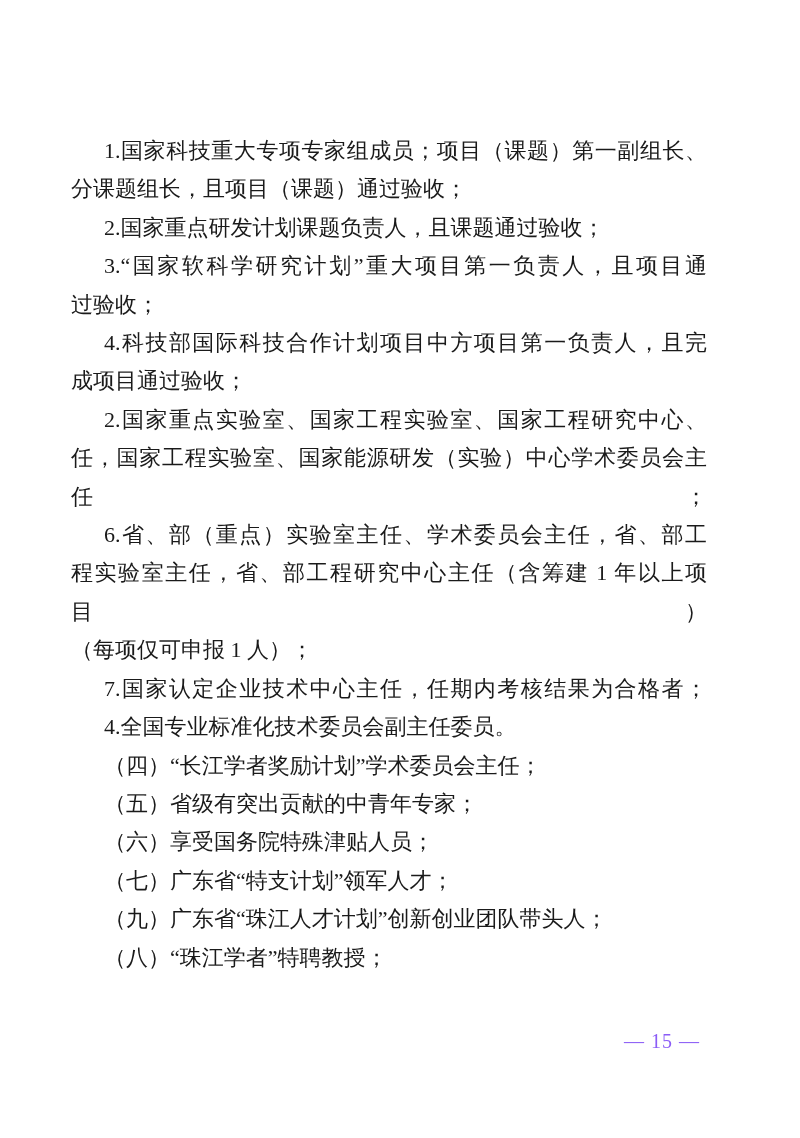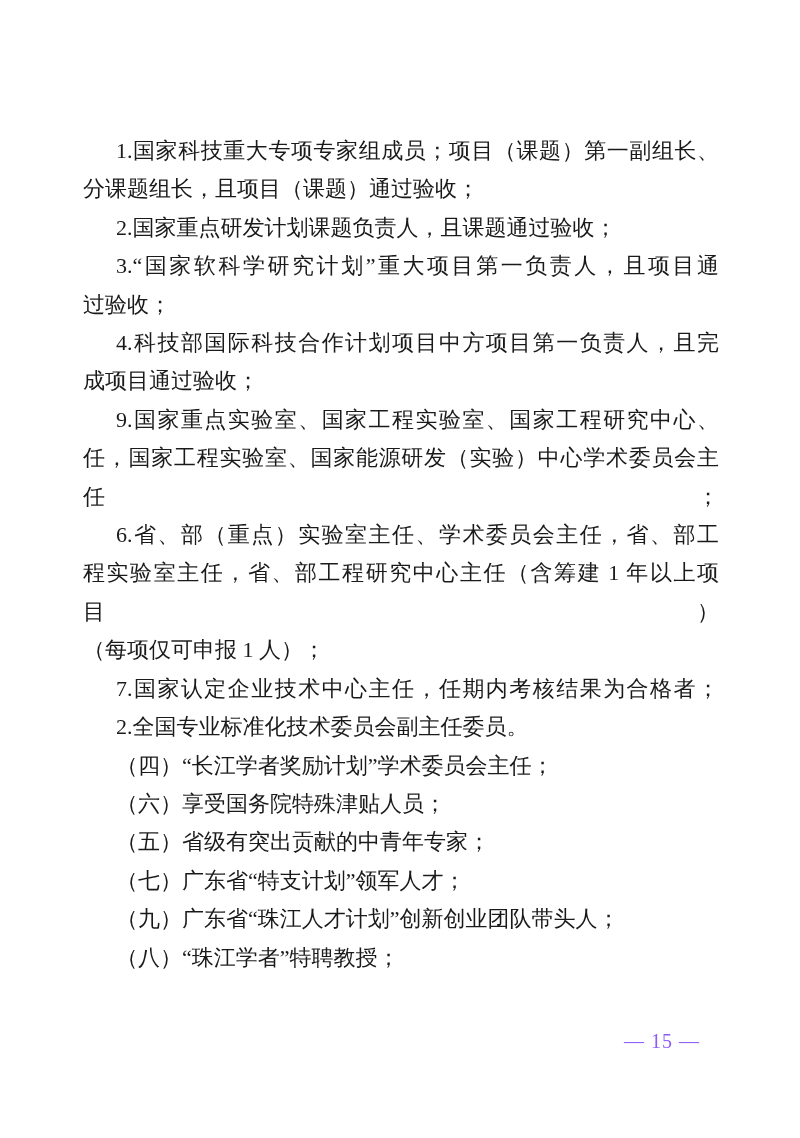--- a/index.html
+++ b/index.html
@@ -11,21 +11,21 @@
     position: relative;
     width: 800px;
     height: 1138px;
     background: #ffffff;
     overflow: hidden;
     font-family: "Liberation Serif", "DejaVu Serif", serif;
     color: #1a1a1a;
   }
   .content {
     position: absolute;
-    left: 83px;
+    left: 71px;
     top: 132px;
     width: 636px;
     font-size: 22px;
     line-height: 38.4px;
     letter-spacing: 0;
   }
   .para {
     margin: 0;
     padding: 0;
   }
@@ -70,49 +70,49 @@
       <div class="line first stretch">3.“国家软科学研究计划”重大项目第一负责人，且项目通</div>
       <div class="line">过验收；</div>
     </div>
 
     <div class="para">
       <div class="line first stretch">4.科技部国际科技合作计划项目中方项目第一负责人，且完</div>
       <div class="line">成项目通过验收；</div>
     </div>
 
     <div class="para">
-      <div class="line first stretch">9.国家重点实验室、国家工程实验室、国家工程研究中心、</div>
+      <div class="line first stretch">2.国家重点实验室、国家工程实验室、国家工程研究中心、</div>
       <div class="line stretch">任，国家工程实验室、国家能源研发（实验）中心学术委员会主任；</div>
     </div>
 
     <div class="para">
       <div class="line first stretch">6.省、部（重点）实验室主任、学术委员会主任，省、部工</div>
       <div class="line stretch">程实验室主任，省、部工程研究中心主任（含筹建 1 年以上项目）</div>
       <div class="line">（每项仅可申报 1 人）；</div>
     </div>
 
     <div class="para">
       <div class="line first stretch">7.国家认定企业技术中心主任，任期内考核结果为合格者；</div>
     </div>
 
     <div class="para">
-      <div class="line first">2.全国专业标准化技术委员会副主任委员。</div>
+      <div class="line first">4.全国专业标准化技术委员会副主任委员。</div>
     </div>
 
 
     <div class="para">
       <div class="line first">（四）“长江学者奖励计划”学术委员会主任；</div>
     </div>
 
     <div class="para">
-      <div class="line first">（六）享受国务院特殊津贴人员；</div>
+      <div class="line first">（五）省级有突出贡献的中青年专家；</div>
     </div>
 
     <div class="para">
-      <div class="line first">（五）省级有突出贡献的中青年专家；</div>
+      <div class="line first">（六）享受国务院特殊津贴人员；</div>
     </div>
 
     <div class="para">
       <div class="line first">（七）广东省“特支计划”领军人才；</div>
     </div>
 
     <div class="para">
       <div class="line first">（九）广东省“珠江人才计划”创新创业团队带头人；</div>
     </div>
 

